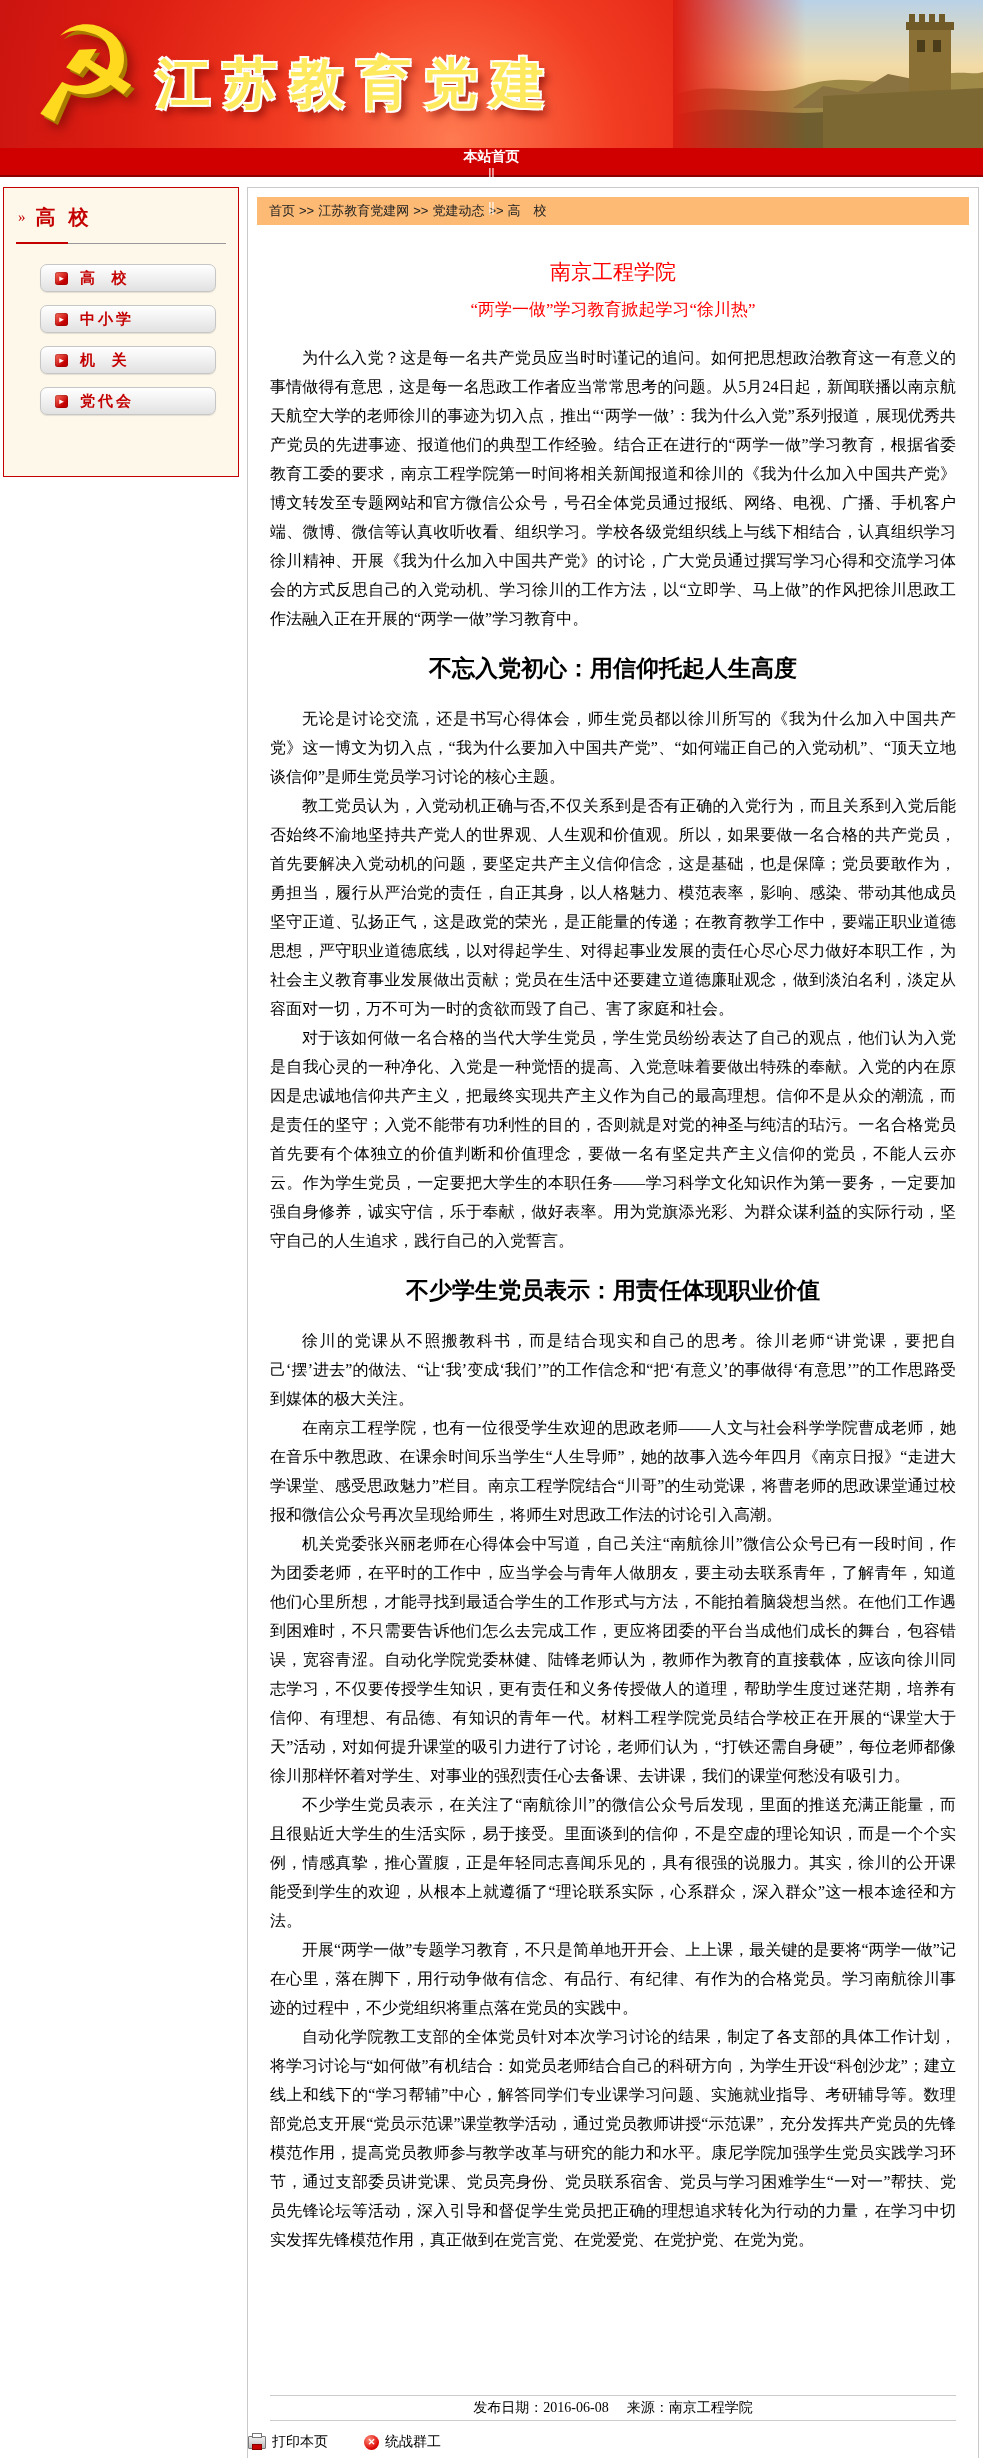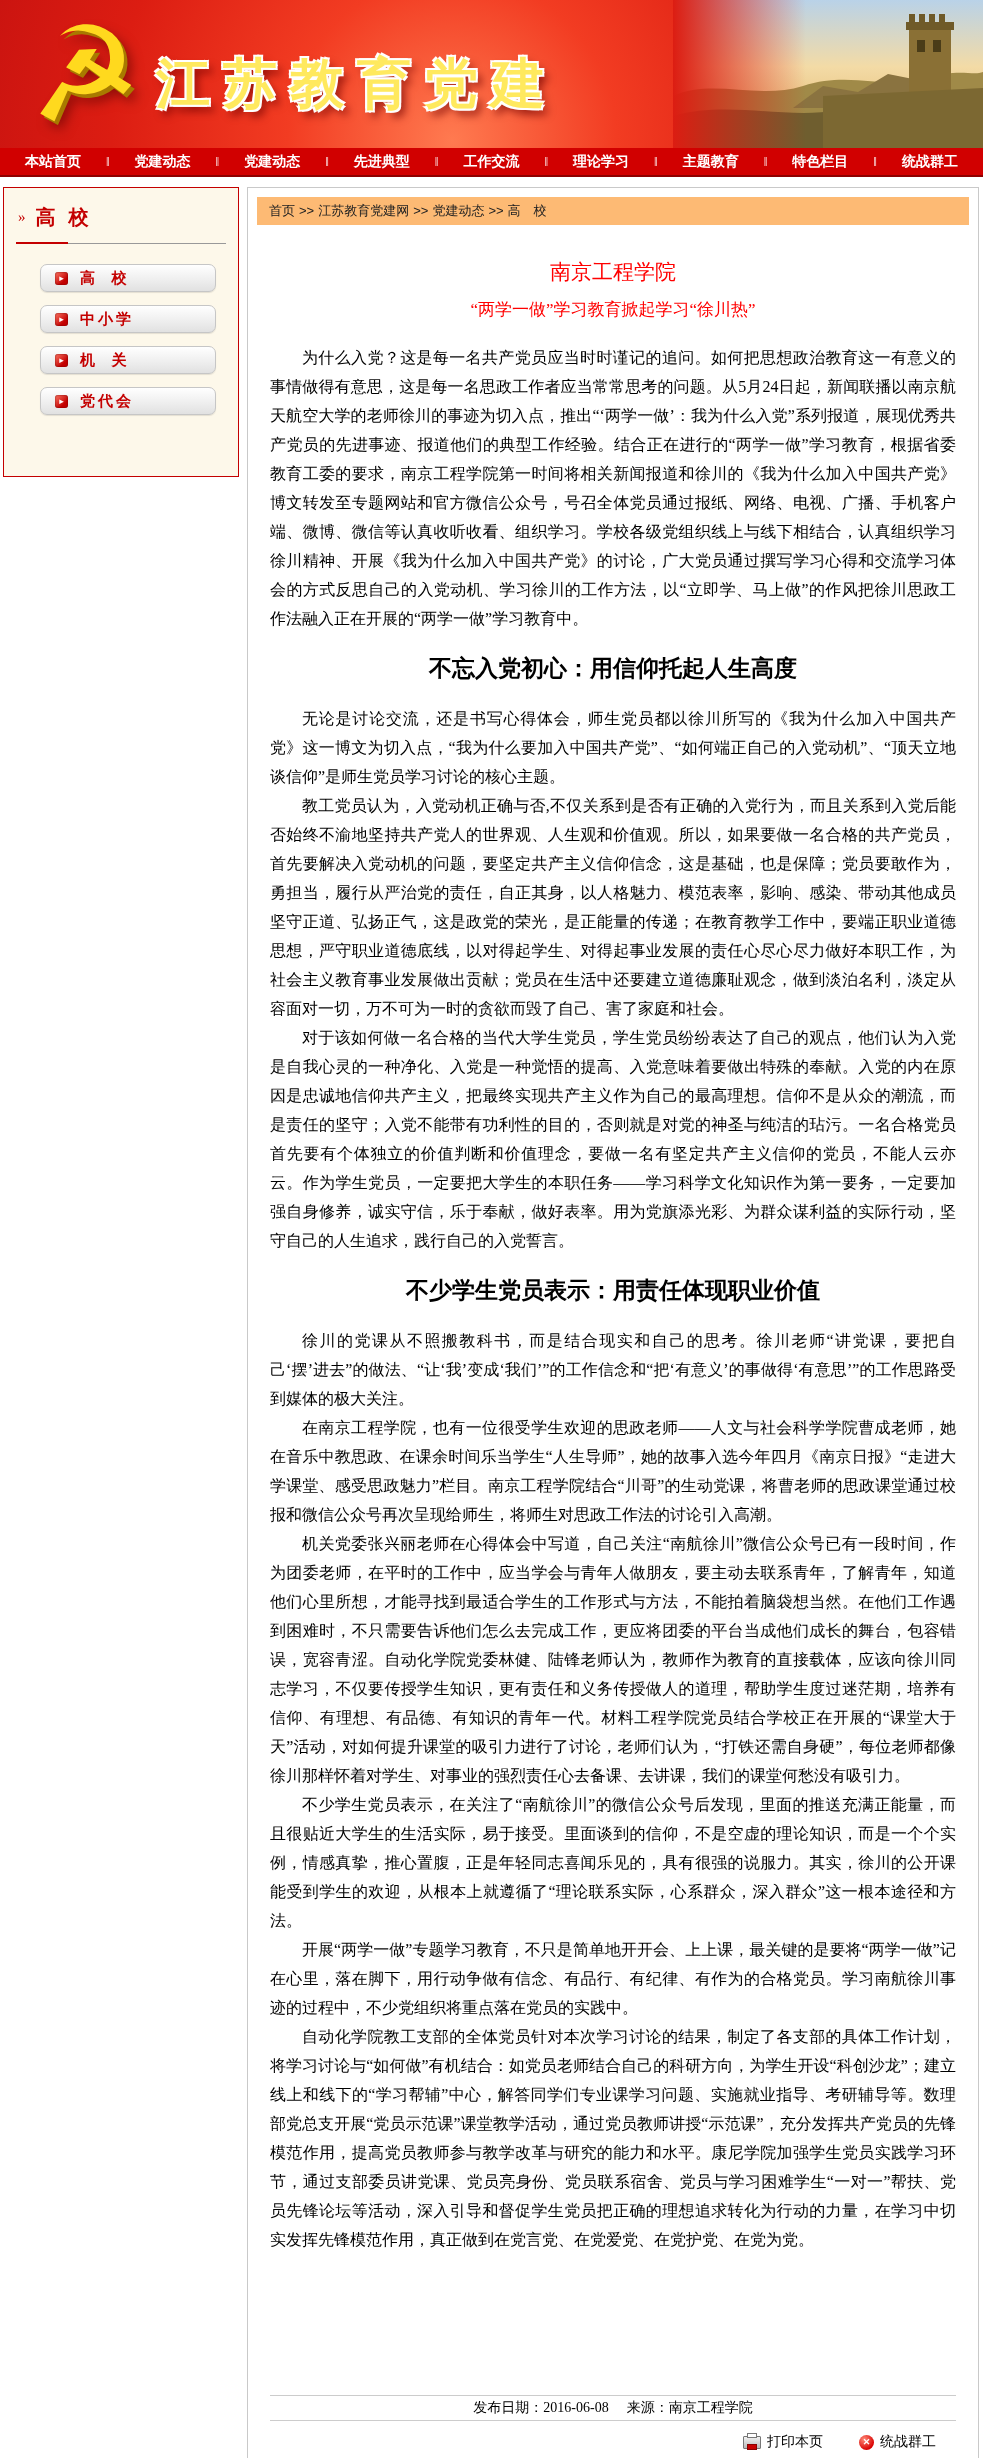--- a/index.html
+++ b/index.html
@@ -14,21 +14,21 @@
   .site-title{position:absolute;left:148px;top:40px;margin:8px;font-size:54px;color:#ffe95e;font-weight:bold;
     letter-spacing:13px;font-family:"Liberation Sans",sans-serif;
     text-shadow:-2px -2px 0 #fff,2px -2px 0 #fff,-2px 2px 0 #fff,2px 2px 0 #fff,5px 6px 9px rgba(110,0,0,.8);}
   .greatwall{position:absolute;right:0;top:0;width:310px;height:148px;}
   .greatwall svg{display:block;}
   .gw-fade{position:absolute;left:0;top:0;width:140px;height:148px;
     background:linear-gradient(90deg, #dc1d12 0%, rgba(220,29,18,0) 95%);}
 
   
   .topnav{height:27px;background:#d10000;border-bottom:2px solid #8e0000;display:flex;align-items:center;
-    justify-content:space-evenly;font-family:Liberation Serif, serif;}
+    justify-content:space-evenly;font-family:Liberation Mono, monospace;flex-direction:column;}
   .nav-item{color:#fff;font-size:14px;font-weight:bold;text-decoration:none;cursor:pointer;white-space:nowrap;}
   .nav-sep{color:#fff;font-size:13px;opacity:.95;}
 
   
   .content-wrap{display:flex;align-items:flex-start;padding:10px 4px 0 3px;gap:8px;}
 
   
   .sidebar{width:236px;height:290px;box-sizing:border-box;border:1px solid #c40000;background:#fdf8ea;flex:0 0 auto;}
   .sb-head{padding:16px 14px 4px;display:flex;align-items:center;}
   .sb-arrow{color:#c40000;font-size:15px;margin-right:10px;}
@@ -50,21 +50,21 @@
   .bc-link{color:#222;text-decoration:none;cursor:pointer;}
   .bc-sep{color:#222;margin:0 4px;}
   .art-title{color:#f00;font-size:21px;font-weight:normal;text-align:center;margin:24px 0 12px;flex:0 0 auto;}
   .art-subtitle{color:#f00;font-size:17px;font-weight:normal;text-align:center;margin:0 0 16px;flex:0 0 auto;}
   .art-body{flex:1 1 auto;overflow:hidden;padding:6px 22px 0;font-size:16px;line-height:29px;text-align:justify;}
   .art-p{margin:0;text-indent:2em;}
   .sec-head{font-size:23px;font-weight:bold;text-align:center;margin:21px 0;text-indent:0;}
   .pub-row{flex:0 0 auto;margin:12px 22px 0;border-top:1px solid #ccc;border-bottom:1px solid #ccc;
     text-align:center;font-size:14px;padding:3px 0;color:#000;}
   .pub-gap{display:inline-block;width:18px;}
-  .actions{flex:0 0 auto;display:flex;justify-content:flex-end;gap:36px;padding:12px 42px 8px 0;
+  .actions{flex:0 0 auto;display:flex;justify-content:flex-start;gap:36px;padding:12px 42px 8px 0;
     font-size:14px;font-family:Liberation Sans, sans-serif;}
   .action{display:inline-flex;align-items:center;gap:6px;color:#000;cursor:pointer;text-decoration:none;}
   .printer-icon{width:16px;height:11px;background:linear-gradient(#f2f2f2,#b9b9b9);border:1px solid #777;
     border-radius:1px;position:relative;display:inline-block;}
   .printer-icon::before{content:"";position:absolute;left:3px;top:-4px;width:8px;height:3px;background:#fff;border:1px solid #777;}
   .printer-icon::after{content:"";position:absolute;left:3px;bottom:-2px;width:8px;height:4px;background:#c70000;border:1px solid #8a0000;}
   .close-icon{width:15px;height:15px;border-radius:50%;display:inline-block;text-align:center;line-height:15px;
     background:radial-gradient(circle at 35% 30%,#ff8a78,#d90000 72%);color:#fff;font-size:9px;font-weight:bold;}
 </style>
 </head>

